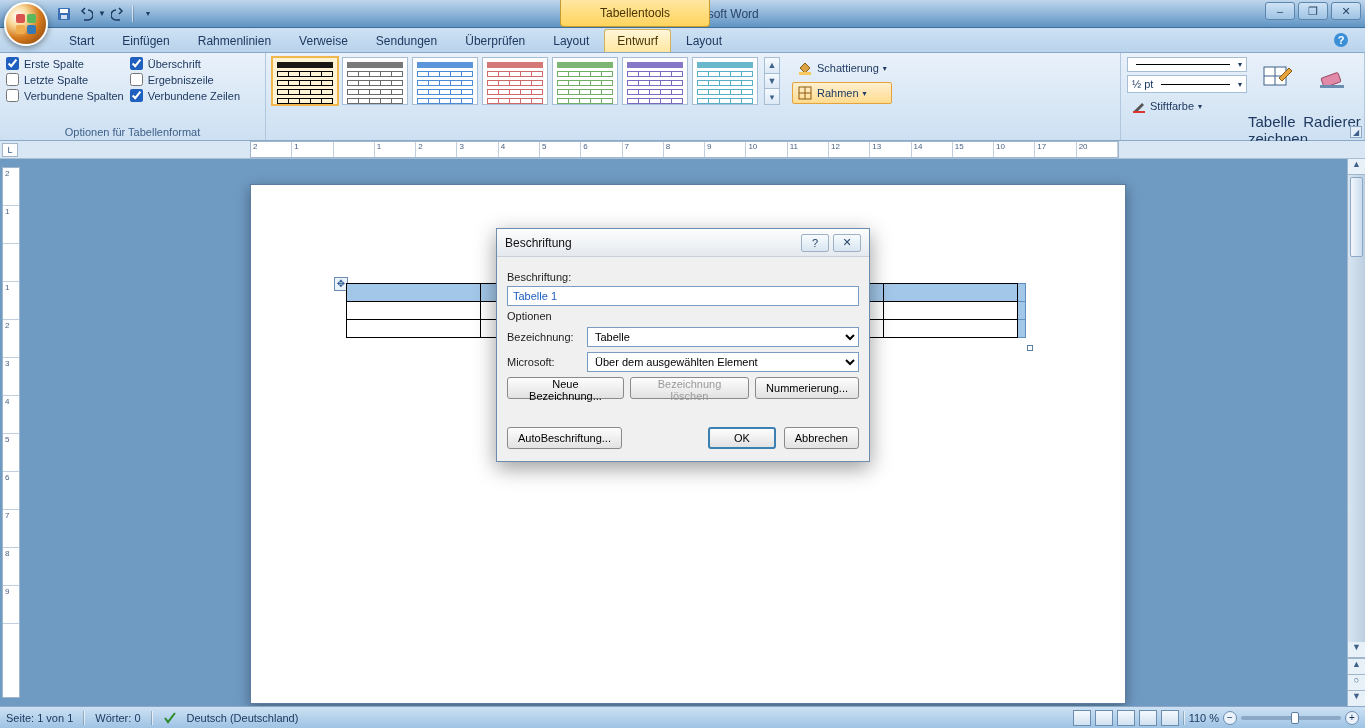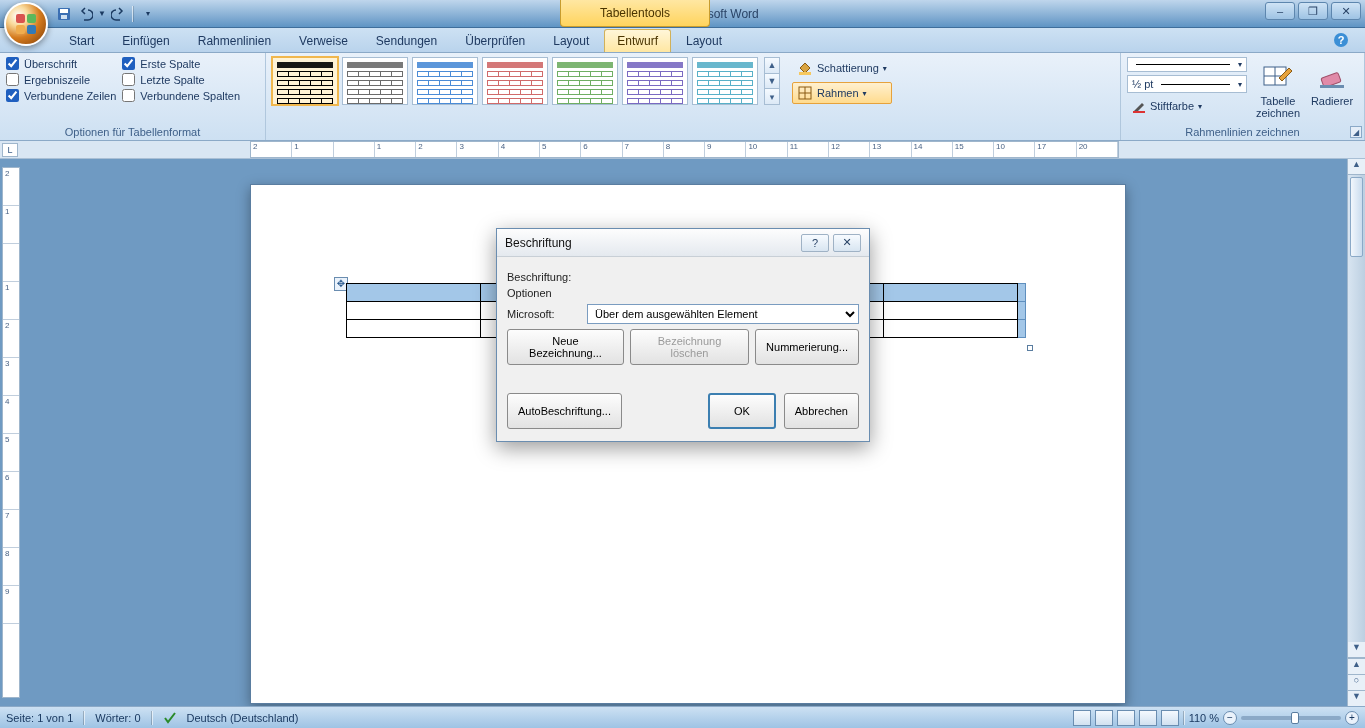--- a/index.html
+++ b/index.html
@@ -45,21 +45,21 @@
   .style-thumb { width:66px; height:48px; border:1px solid #a7bdd3; background:#fff; position:relative; padding:4px;}
   .style-thumb.sel { outline:2px solid #f0b74e; outline-offset:-1px; background:#fff3d6;}
   .style-thumb .r { height:6px; margin-bottom:3px; border:1px solid; display:flex;}
   .style-thumb .r div{flex:1;border-right:1px solid rgba(0,0,0,.3);}
   .style-thumb .r div:last-child{border-right:none;}
   .gal-arrows{width:16px;display:flex;flex-direction:column;border:1px solid #a7bdd3;}
   .gal-arrows div{flex:1;display:flex;align-items:center;justify-content:center;font-size:9px;color:#3f6089;border-bottom:1px solid #a7bdd3;background:linear-gradient(to bottom,#f5faff,#dce9f6);}
   .gal-arrows div:last-child{border-bottom:none;}
   .ribbon-btn { display:flex; align-items:center; gap:4px; font-size:11px; color:#1f3a61; padding:2px 4px; border:1px solid transparent; white-space:nowrap;}
   .ribbon-btn.boxed { border:1px solid #e6a23c; background:linear-gradient(to bottom,#fff0cf,#ffdb8e); border-radius:2px;}
-  .big-btn { width:46px; display:flex;flex-direction:column;align-items:center;gap:2px;font-size:11px;color:#1f3a61;text-align:center;padding-top:4px;}
+  .big-btn { width:46px; display:flex;flex-direction:column;align-items:center;gap:20px;font-size:15px;color:#1f3a61;text-align:left;padding-top:4px;}
   .big-btn .ic{width:32px;height:32px;}
   .launcher{position:absolute;right:2px;bottom:2px;width:12px;height:12px;border:1px solid #8ba9c7;font-size:8px;display:flex;align-items:center;justify-content:center;color:#3f6089;background:#e5eef8;}
   
   .ruler-row { height:18px; background:#d9e6f3; border-bottom:1px solid #a9bfd5; position:relative;}
   .ruler-corner{position:absolute;left:2px;top:2px;width:16px;height:14px;border:1px solid #9fb6cc;background:#fff;font-size:9px;text-align:center;line-height:12px;color:#3f6089;}
   .h-ruler{position:absolute;left:250px;right:246px;top:0;height:100%;background:#fff;border:1px solid #9fb6cc;display:flex;}
   .h-ruler span{flex:1;border-right:1px solid #c0cedd;font-size:8px;color:#4a6385;padding-left:2px;}
   
   .doc-area { position:absolute; top:159px; bottom:22px; left:0; right:0; background:#6f9ac2; }
   .v-ruler{position:absolute;left:2px;top:8px;width:18px;bottom:8px;background:#fff;border:1px solid #9fb6cc;}
@@ -82,21 +82,21 @@
   .dlg-title .tbtn{width:28px;height:18px;border:1px solid #9fb2c5;border-radius:2px;background:linear-gradient(to bottom,#f7fbff,#d8e5f1);margin-left:4px;display:flex;align-items:center;justify-content:center;font-size:11px;color:#2a4467;}
   .dlg-body{padding:10px 10px 12px;font-size:11px;color:#222;}
   .dlg-body label.sec{display:block;margin:4px 0 3px;}
   .dlg-body input[type=text]{width:100%;height:20px;border:1px solid #7a9cc0;padding:2px 5px;font-size:11px;color:#1f5fbf;background:#fff;}
   .row{display:flex;align-items:center;margin:5px 0;}
   .row .lbl{width:80px;}
   .row select{flex:1;height:20px;border:1px solid #7a9cc0;font-size:11px;padding:1px 3px;background:#fff;}
   .cbrow{display:flex;align-items:center;gap:5px;margin:7px 0;}
   .btnrow{display:flex;gap:6px;margin-top:4px;}
   .btnrow.bottom{justify-content:space-between;margin-top:28px;}
-  .dbtn{height:36px;padding:0 10px;font-size:11px;border:1px solid #8a8a8a;border-radius:3px;background:linear-gradient(to bottom,#fdfdfd,#e2e2e2);color:#000;}
+  .dbtn{height:22px;padding:0 10px;font-size:11px;border:1px solid #8a8a8a;border-radius:3px;background:linear-gradient(to bottom,#fdfdfd,#e2e2e2);color:#000;}
   .dbtn:disabled{color:#9a9a9a;}
   .dbtn.primary{border:2px solid #3c7fb1;padding:0 24px;}
   
   .statusbar{position:absolute;left:0;right:0;bottom:0;height:22px;background:linear-gradient(to bottom,#cde1f3,#9ec3e4);border-top:1px solid #8ba9c7;display:flex;align-items:center;font-size:11px;color:#1b3a61;padding:0 6px;gap:10px;}
   .statusbar .vsep{width:0;border-left:1px solid rgba(0,0,0,.2);border-right:1px solid rgba(255,255,255,.6);height:14px;}
   .statusbar .right{margin-left:auto;display:flex;align-items:center;gap:4px;}
   .viewbtn{width:18px;height:16px;border:1px solid #6a8db0;background:linear-gradient(to bottom,#f4f9fe,#d1e1f0);}
   .zoom-track{width:100px;height:4px;background:#8ba9c7;border-radius:2px;position:relative;}
   .zoom-thumb{position:absolute;left:50%;top:-4px;width:8px;height:12px;background:#fff;border:1px solid #5a7da0;border-radius:2px;}
   .zoom-btn{width:14px;height:14px;border:1px solid #6a8db0;border-radius:7px;background:#eaf2fb;font-size:10px;line-height:12px;text-align:center;}
@@ -171,43 +171,43 @@
   </div>
 </div>
 
 <div class="ribbon">
 
   <div class="group" style="width:266px;">
     <div class="group-content">
       <div class="checkbox-col">
         <label class="cb">
             <input type="checkbox" checked="" style="">
+            <span>Erste Spalte</span>
+          </label>
+        <label class="cb">
+            <input type="checkbox" style="">
+            <span>Letzte Spalte</span>
+          </label>
+        <label class="cb">
+            <input type="checkbox" style="">
+            <span>Verbundene Spalten</span>
+          </label>
+      </div>
+      <div class="checkbox-col">
+        <label class="cb">
+            <input type="checkbox" checked="" style="">
             <span>Überschrift</span>
           </label>
         <label class="cb">
             <input type="checkbox" style="">
             <span>Ergebniszeile</span>
           </label>
         <label class="cb">
             <input type="checkbox" checked="" style="">
             <span>Verbundene Zeilen</span>
-          </label>
-      </div>
-      <div class="checkbox-col">
-        <label class="cb">
-            <input type="checkbox" checked="" style="">
-            <span>Erste Spalte</span>
-          </label>
-        <label class="cb">
-            <input type="checkbox" style="">
-            <span>Letzte Spalte</span>
-          </label>
-        <label class="cb">
-            <input type="checkbox" style="">
-            <span>Verbundene Spalten</span>
           </label>
       </div>
     </div>
     <div class="group-label">Optionen für Tabellenformat</div>
   </div>
 
   <div class="group" style="flex:1;">
     <div class="group-content" style="align-items:flex-start;">
       <div class="style-gallery" id="style-gallery">
           <div class="style-thumb sel">
@@ -629,21 +629,26 @@
 
 <div class="dialog">
   <div class="dlg-title">
     <span>Beschriftung</span>
     <span class="spacer"></span>
     <div class="tbtn">?</div>
     <div class="tbtn">✕</div>
   </div>
   <div class="dlg-body">
     <label class="sec">Beschriftung:</label>
+    <input type="text" value="Tabelle 1" style="">
     <label class="sec" style="">Optionen</label>
+    <div class="row">
+      <span class="lbl">Bezeichnung:</span>
+      <select><option>Tabelle</option></select>
+    </div>
     <div class="row">
       <span class="lbl">Microsoft:</span>
       <select><option>Über dem ausgewählten Element</option></select>
     </div>
     <div class="btnrow">
       <button class="dbtn">Neue Bezeichnung...</button>
       <button class="dbtn" disabled="">Bezeichnung löschen</button>
       <button class="dbtn" style="margin-left:auto;">Nummerierung...</button>
     </div>
     <div class="btnrow bottom">

